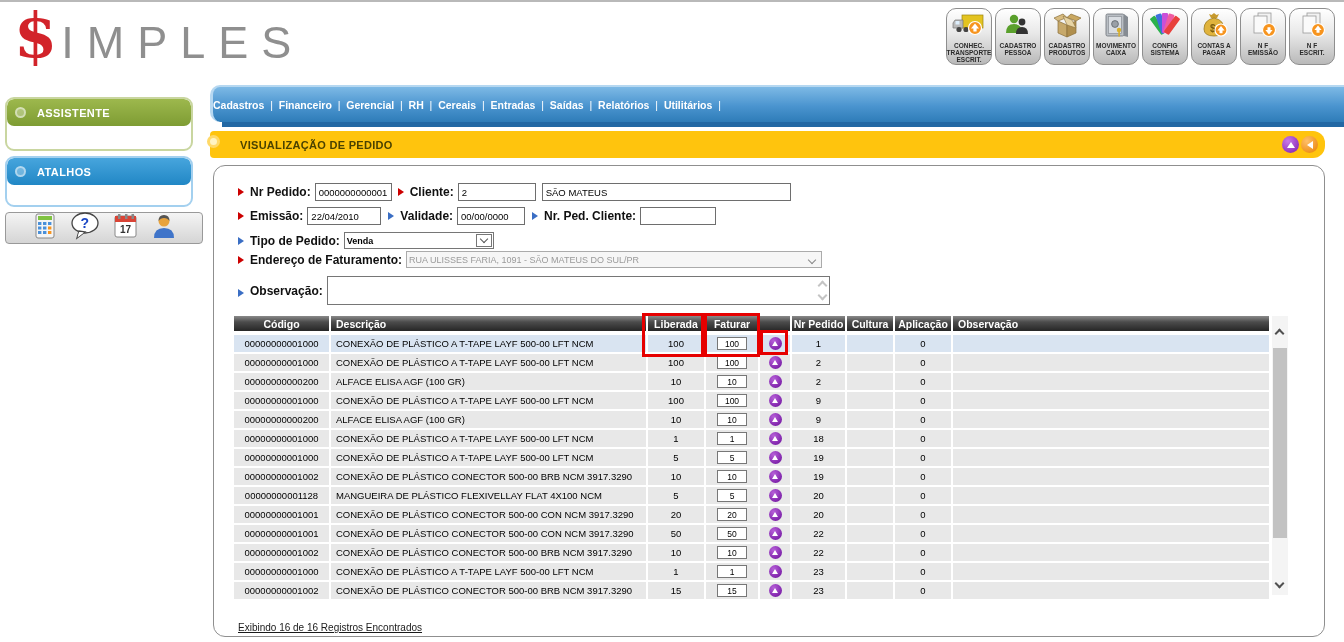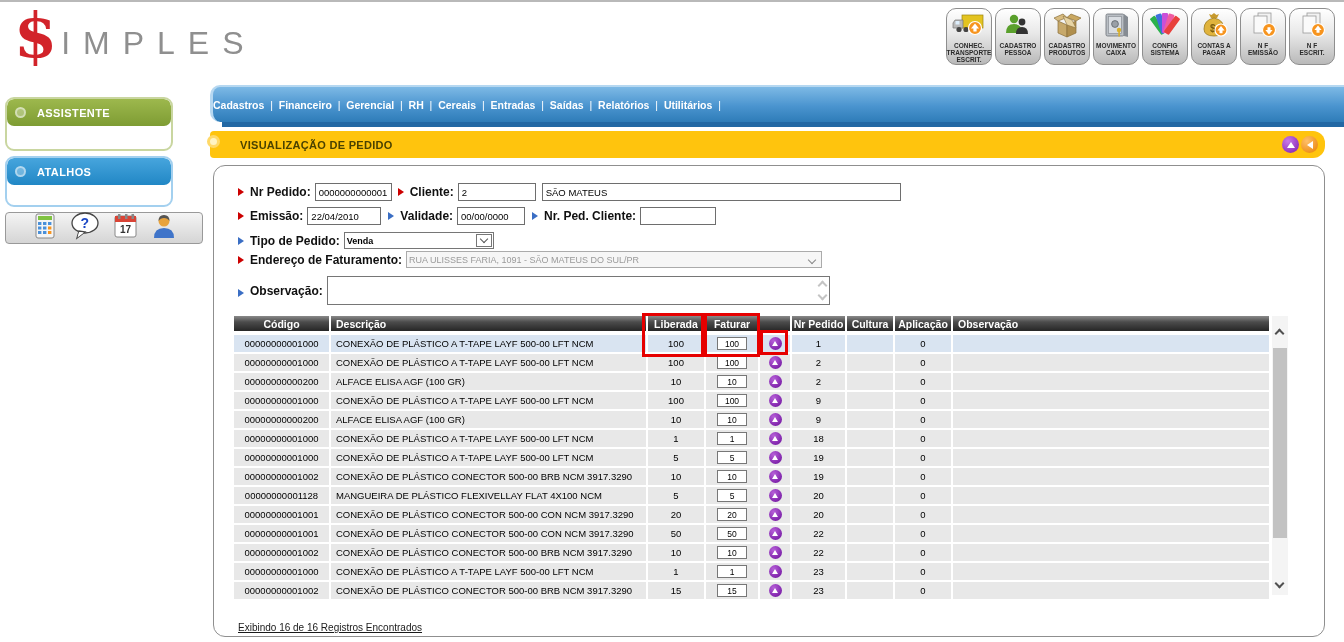--- a/index.html
+++ b/index.html
@@ -4,32 +4,32 @@
 <style>
   * { margin:0; padding:0; box-sizing:border-box; }
   html,body { width:1344px; height:642px; background:#fff; font-family:"Liberation Sans",sans-serif; overflow:hidden; position:relative; }
   .abs { position:absolute; }
 
   .topline { left:0; top:0; width:100%; height:2px; background:#b9b9b9; }
 
   
   .logo { left:14px; top:4px; display:flex; align-items:flex-end; }
   .logo .dollar { font-family:"DejaVu Serif",serif; font-weight:700; font-size:62px; line-height:64px; color:#d2232a; }
-  .logo .rest { font-size:32px; line-height:50px; color:#8f8f8f; letter-spacing:13px; margin-left:4px; }
+  .logo .rest { font-size:45px; line-height:50px; color:#8f8f8f; letter-spacing:13px; margin-left:4px; }
 
   
   .quickbar { left:946px; top:8px; display:flex; gap:3px; }
   .qbtn { width:46px; height:57px; border:1px solid #8e8e8e; border-radius:10px;
           background:linear-gradient(#ffffff,#e8e8e8 45%,#b9b9b9); display:flex; flex-direction:column;
           align-items:center; justify-content:flex-start; padding-top:2px; }
   .qbtn .art { width:34px; height:30px; position:relative; }
   .qbtn .lbl { font-size:6.5px; font-weight:700; color:#2b2b2b; text-align:center; line-height:7px; white-space:pre-line; margin-top:1px; }
 
   
-  .side-panel { left:5px; width:168px; background:#fff; border-radius:9px; overflow:hidden; }
+  .side-panel { left:5px; width:188px; background:#fff; border-radius:9px; overflow:hidden; }
   .sp-green { top:97px; height:54px; border:2px solid #c9d6a0; }
   .sp-blue  { top:156px; height:51px; border:2px solid #a3d0ef; }
   .sp-head { height:27px; border-radius:7px; display:flex; align-items:center; padding-left:30px;
              color:#fff; font-weight:700; font-size:11px; letter-spacing:.4px; position:relative; }
   .sp-green .sp-head { background:linear-gradient(#9db84d,#7e9c33); }
   .sp-blue  .sp-head { background:linear-gradient(#47a5dd,#2187c5); }
   .sp-dot { position:absolute; left:8px; top:8px; width:11px; height:11px; border-radius:50%;
             background:rgba(255,255,255,.30); border:2px solid rgba(255,255,255,.45); }
   .tools { left:5px; top:212px; width:198px; height:32px; border:1px solid #999; border-radius:4px;
            background:linear-gradient(#f4f4f4,#d5d5d5); display:flex; align-items:center; justify-content:center; gap:13px; }
@@ -297,21 +297,21 @@
 
 <div class="abs panel">
 
   <div class="frow" style="top:17px;">
     <span class="bullet red"></span>
     <span class="flabel">Nr Pedido:</span>
     <div class="tb" style="width:77px;">0000000000001</div>
     <span class="bullet red" style="margin-left:6px;"></span>
     <span class="flabel">Cliente:</span>
     <div class="tb" style="width:78px;">2</div>
-    <div class="tb" style="width:359px; margin-left:6px;">SÃO MATEUS</div>
+    <div class="tb" style="width:249px; margin-left:6px;">SÃO MATEUS</div>
   </div>
 
   <div class="frow" style="top:41px;">
     <span class="bullet red"></span>
     <span class="flabel">Emissão:</span>
     <div class="tb" style="width:74px;">22/04/2010</div>
     <span class="bullet blue" style="margin-left:7px;"></span>
     <span class="flabel">Validade:</span>
     <div class="tb" style="width:68px;">00/00/0000</div>
     <span class="bullet blue" style="margin-left:7px;"></span>

